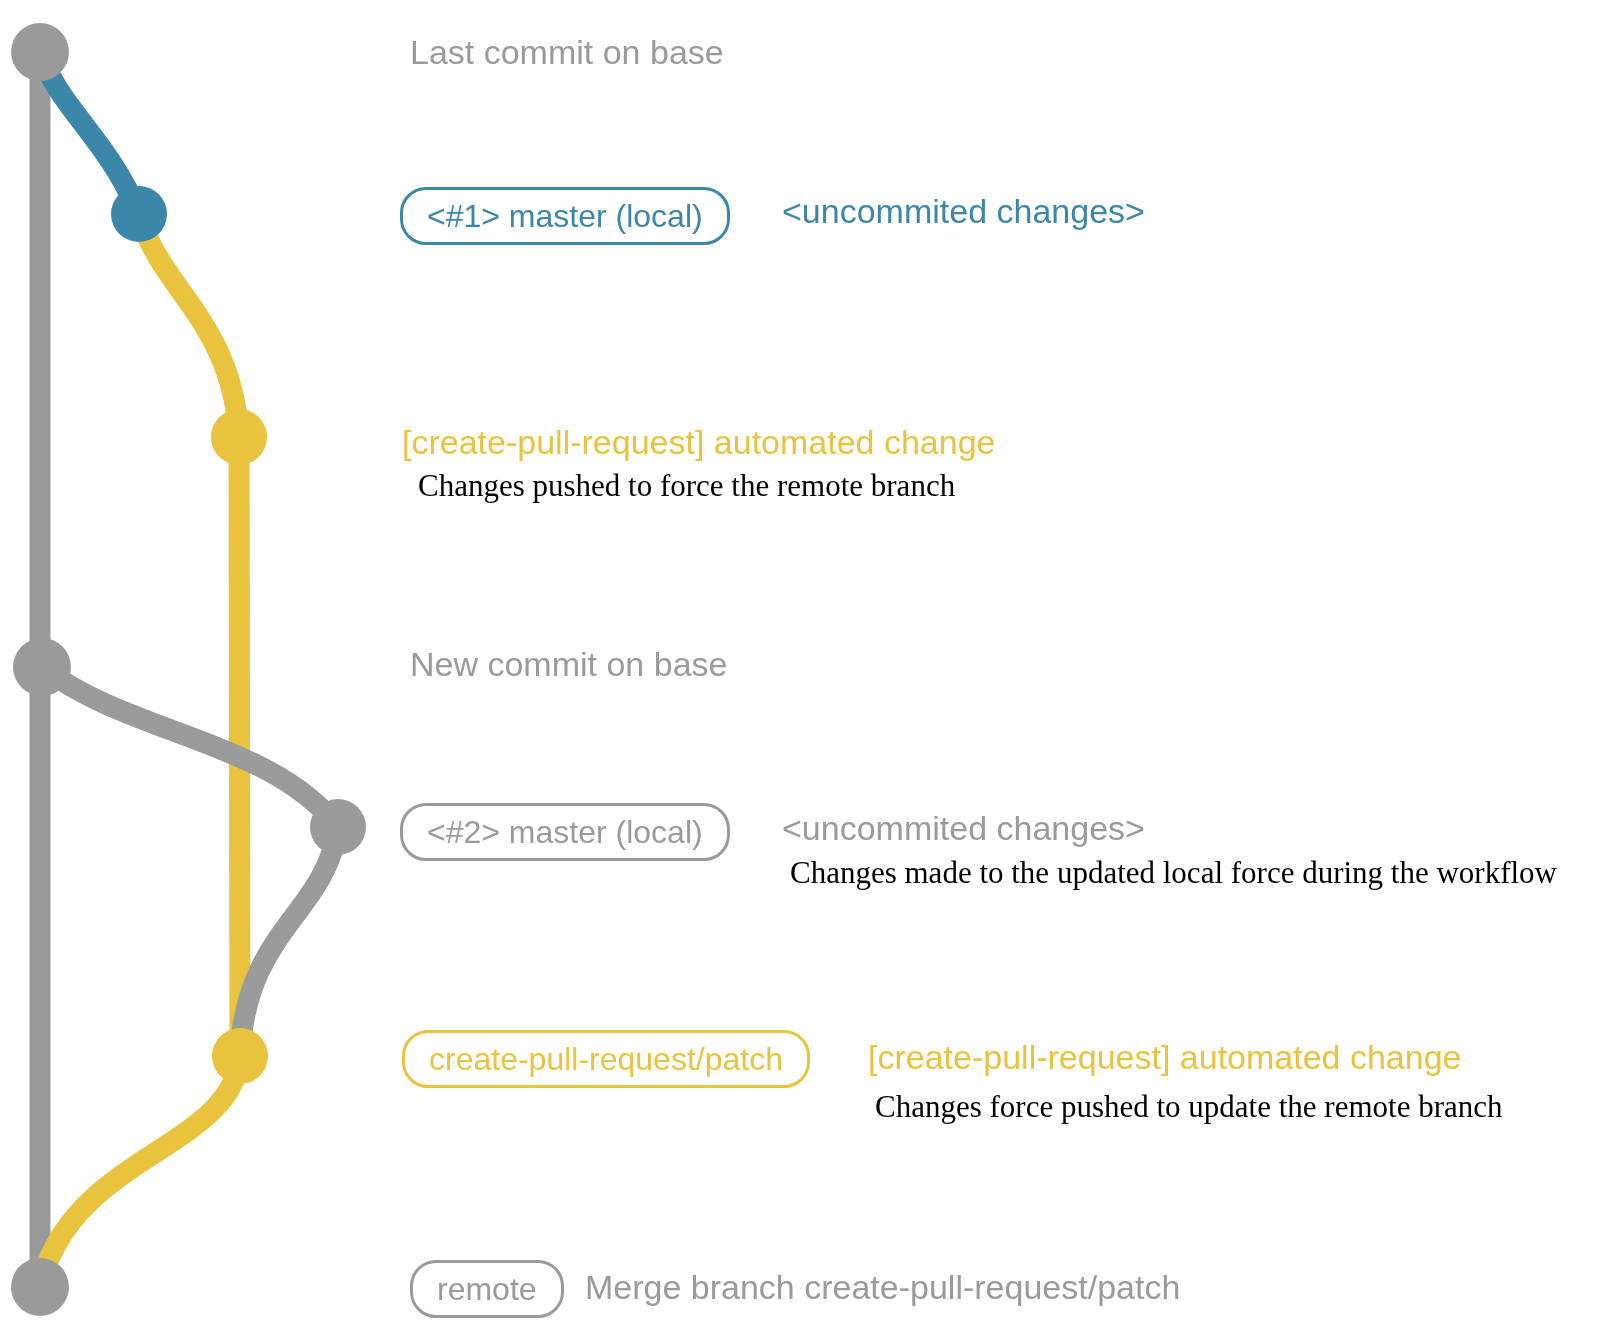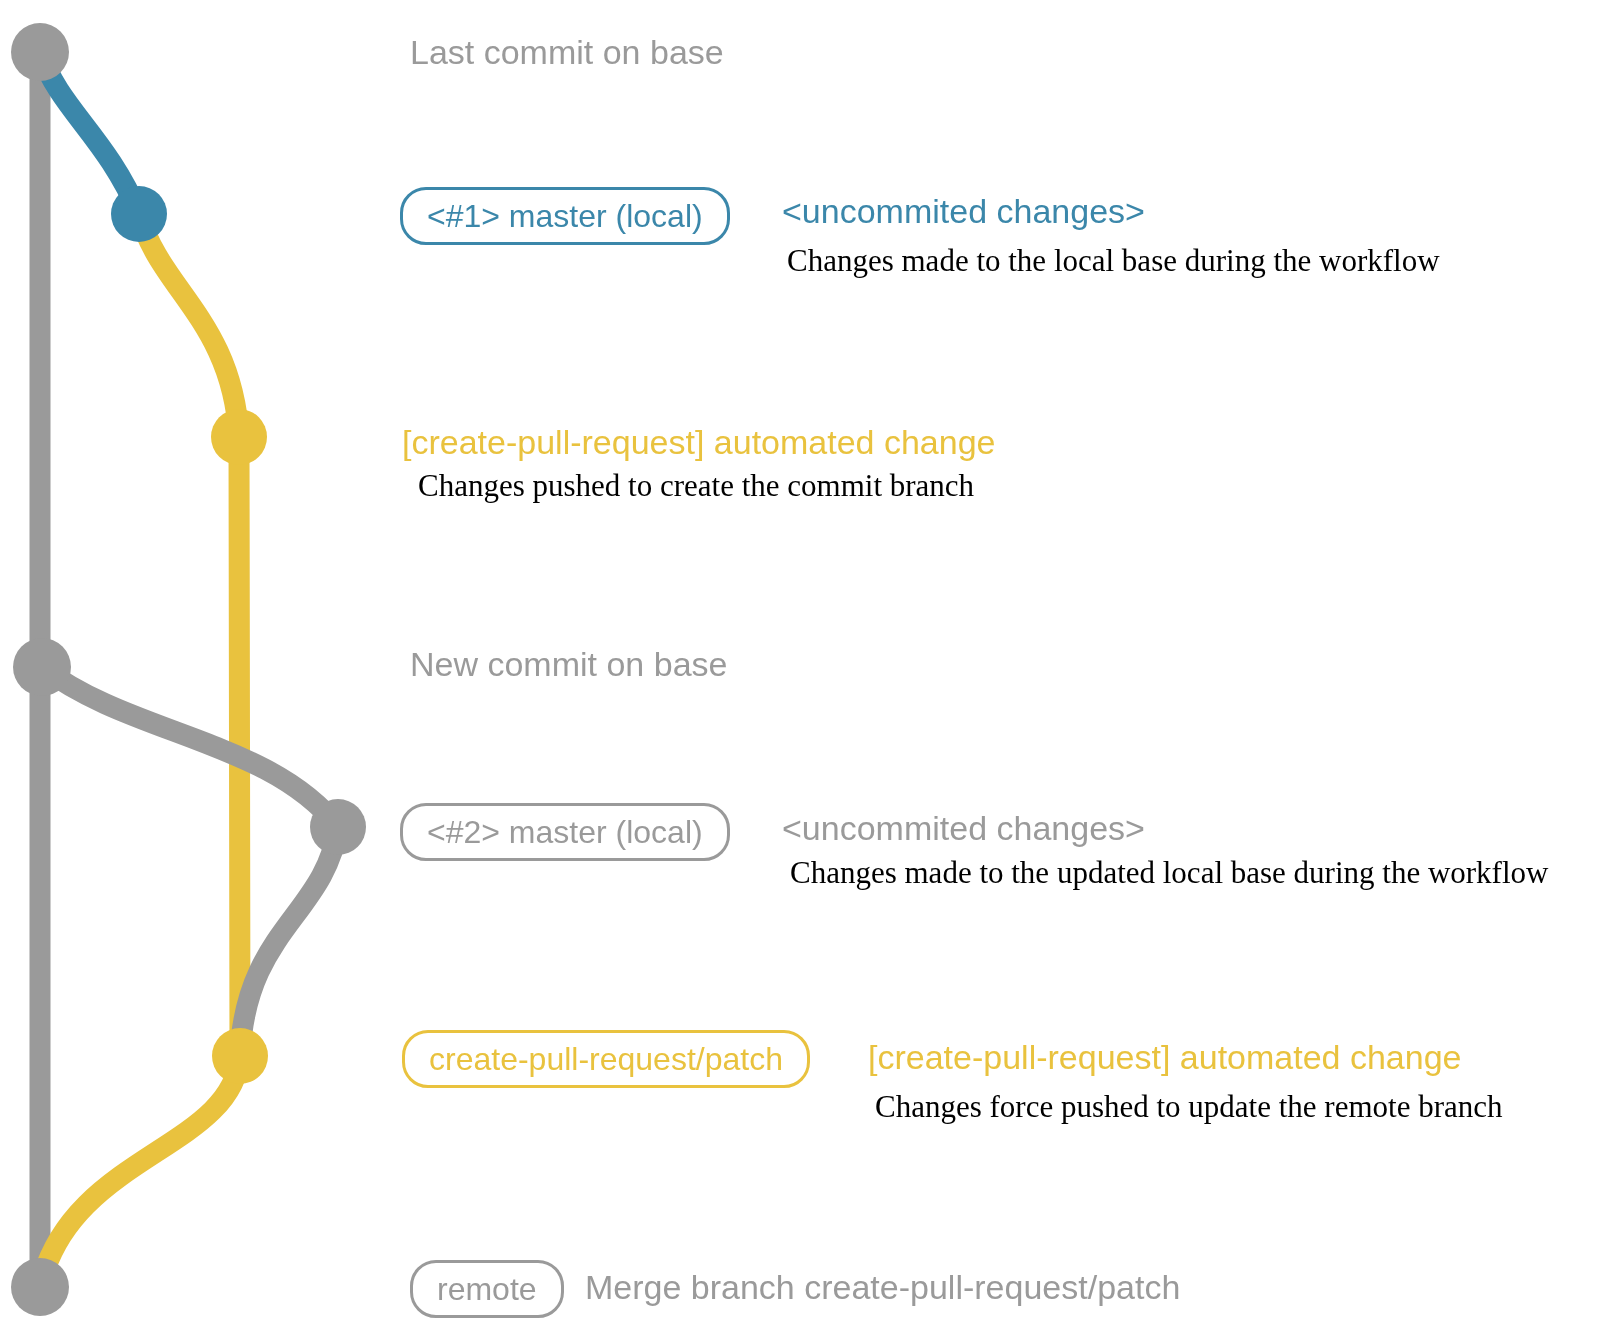--- a/index.html
+++ b/index.html
@@ -68,32 +68,31 @@
     <circle class="dot yellow" cx="240" cy="1056" r="28"></circle>
     <circle class="dot gray" cx="40" cy="1287" r="29"></circle>
   </svg>
 
   <div class="abs glabel" style="left:410px; top:33px;">Last commit on base</div>
 
   <div class="abs branch-box blue" style="left:400px; top:187px;">
     <span>&lt;#1&gt; master (local)</span>
   </div>
   <div class="abs ann blue" style="left:782px; top:192px;">&lt;uncommited changes&gt;</div>
-  <div class="abs desc" style="left:787px; top:243px;">Changes made to the local base during the workflow</div>
 
   <div class="abs ann yellow" style="left:402px; top:423px;">[create-pull-request] automated change</div>
-  <div class="abs desc" style="left:418px; top:468px;">Changes pushed to create the commit branch</div>
+  <div class="abs desc" style="left:418px; top:468px;">Changes pushed to force the remote branch</div>
 
   <div class="abs glabel" style="left:410px; top:645px;text-align:center;">New commit on base</div>
 
   <div class="abs branch-box gray" style="left:400px; top:803px;">
     <span>&lt;#2&gt; master (local)</span>
   </div>
   <div class="abs ann gray" style="left:782px; top:809px;">&lt;uncommited changes&gt;</div>
-  <div class="abs desc" style="left:790px; top:855px;">Changes made to the updated local base during the workflow</div>
+  <div class="abs desc" style="left:790px; top:855px;">Changes made to the updated local force during the workflow</div>
 
   <div class="abs branch-box yellow" style="left:402px; top:1030px;">
     <span>create-pull-request/patch</span>
   </div>
   <div class="abs ann yellow" style="left:868px; top:1038px;">[create-pull-request] automated change</div>
   <div class="abs desc" style="left:875px; top:1089px;">Changes force pushed to update the remote branch</div>
 
   <div class="abs branch-box gray" style="left:410px; top:1260px;">
     <span>remote</span>
   </div>

